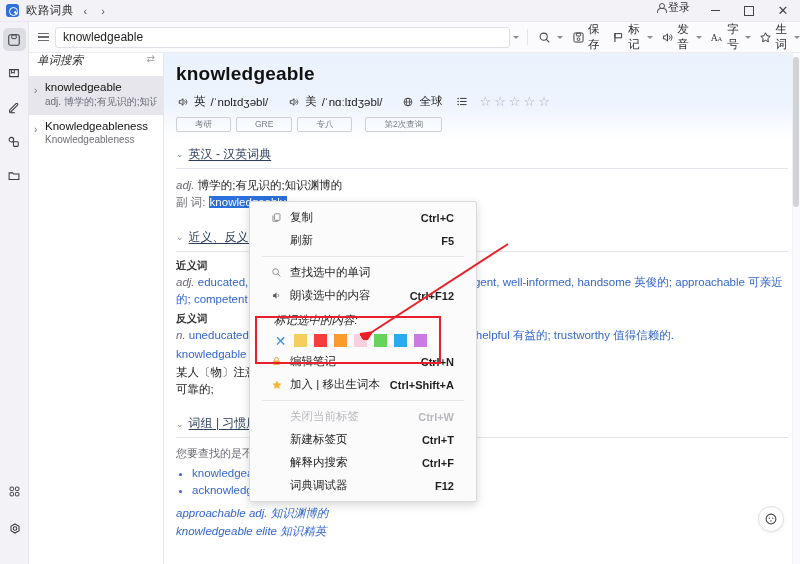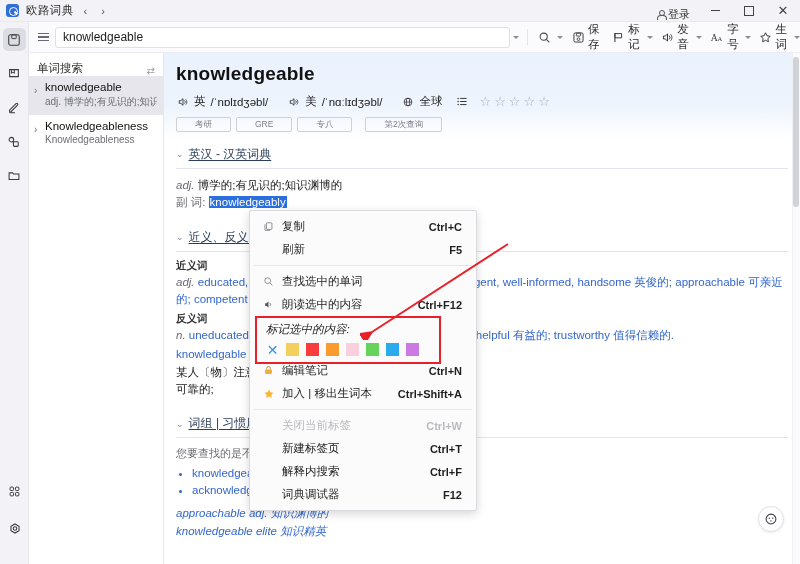--- a/index.html
+++ b/index.html
@@ -28,21 +28,21 @@
     width: 7px; height: 7px; border: 1.4px solid #fff; border-radius: 50%;
   }
   .tb-logo::before {
     content: ""; position: absolute; left: 7.5px; top: 7.5px;
     width: 4px; height: 1.6px; background: #fff; transform: rotate(45deg);
     z-index: 2;
   }
   .tb-title { font-size: 11.5px; color: #2a2a2a; margin-left: 7px; letter-spacing: .4px; }
   .tb-nav { display: flex; align-items: center; margin-left: 10px; gap: 14px; color: #555; }
   .tb-nav span { font-size: 11px; cursor: default; }
-  .tb-right { margin-left: auto; display: flex; align-items: flex-end; }
+  .tb-right { margin-left: auto; display: flex; align-items: flex-start; }
   .tb-login { display: flex; align-items: center; gap: 3px; font-size: 11px; color: #333; padding: 0 8px; }
   .tb-person { width: 9px; height: 9px; position: relative; display: inline-block; }
   .tb-person::before { content:""; position:absolute; left:2.5px; top:0; width:4px; height:4px; border:1px solid #555; border-radius:50%; }
   .tb-person::after { content:""; position:absolute; left:0.5px; top:5px; width:8px; height:4px; border:1px solid #555; border-bottom:none; border-radius:4px 4px 0 0; }
   .winbtn { width: 34px; height: 22px; display:flex; align-items:center; justify-content:center; font-size: 11px; color:#444; }
   .winbtn.min::after { content:""; width: 9px; height: 1px; background:#444; }
   .winbtn.max::after { content:""; width: 8px; height: 8px; border: 1px solid #444; }
   .winbtn.close { font-size: 13px; }
 
   
@@ -83,21 +83,21 @@
            border-top: 3.5px solid #8b8b93; margin-left: 3px; }
   .tool-btn { display: flex; align-items: center; height: 22px; padding: 0 2px; color: #2c2c2c; font-size: 11.5px; gap: 3px; }
   .tool-btn .lbl { letter-spacing: .3px; }
   .ti { width: 14px; height: 14px; display:inline-flex; align-items:center; justify-content:center; }
 
   
   .sidebar {
     position: absolute; left: 29px; top: 53px; width: 135px; height: 511px;
     background: #ffffff; border-right: 1px solid #e6e6ec;
   }
-  .sb-head { height: 23px; display: flex; align-items: flex-end; padding: 0 8px; font-size: 11.5px; color: #333; }
+  .sb-head { height: 23px; display: flex; align-items: flex-start; padding: 0 8px; font-size: 11.5px; color: #333; font-style: italic; }
   .sb-head .sort { margin-left: auto; color: #9a9aa2; font-size: 10px; }
   .sb-item { padding: 5px 6px 6px 16px; position: relative; cursor: default; }
   .sb-item.sel { background: #e6e6ec; }
   .sb-item .chev { position: absolute; left: 5px; top: 9px; color: #6f6f78; font-size: 10px; }
   .sb-word { font-size: 11.5px; color: #111; margin-bottom: 2px; }
   .sb-def { font-size: 10px; color: #6d6d75; white-space: nowrap; overflow: hidden; }
 
   
   .content {
     position: absolute; left: 164px; top: 53px; width: 636px; height: 511px;
@@ -122,24 +122,24 @@
   .ital { font-style: italic; }
   .gray-lbl { color: #6b6b73; }
   .hl { background: #2a6fdd; color: #fff; padding: 0 1px; }
   .lbl-bold { font-weight: bold; font-size: 10.5px; color: #333; }
   .lnk { color: #3366cc; }
   ul.bl { margin: 3px 0 0 16px; }
   ul.bl li { font-size: 11.5px; color: #3366cc; line-height: 1.5; }
 
   
   .ctxmenu {
-    position: absolute; left: 249px; top: 210px; width: 228px;
+    position: absolute; left: 249px; top: 201px; width: 228px;
     background: #fbfbfb; border: 1px solid #d9d9de;
     box-shadow: 0 3px 10px rgba(0,0,0,.16);
-    border-radius: 2px; padding: 4px 4px;
+    border-radius: 2px; padding: 4px 12px;
     z-index: 50;
   }
   .mi { display: flex; align-items: center; height: 23px; padding: 0 10px 0 9px; font-size: 11.5px; color: #1f1f1f; }
   .mi .mi-ico { width: 16px; display: flex; align-items: center; justify-content: flex-start; }
   .mi .mi-lbl { margin-left: 3px; }
   .mi .mi-acc { margin-left: auto; font-size: 11px; font-weight: bold; color: #1f1f1f; }
   .mi.disabled .mi-lbl, .mi.disabled .mi-acc { color: #b9b9bf; font-weight: normal; }
   .mi.disabled .mi-acc { font-weight: bold; }
   .msep { height: 1px; background: #e6e6ea; margin: 4px 0; }
   .mark-block { padding: 4px 9px 3px 9px; font-style: italic; }

